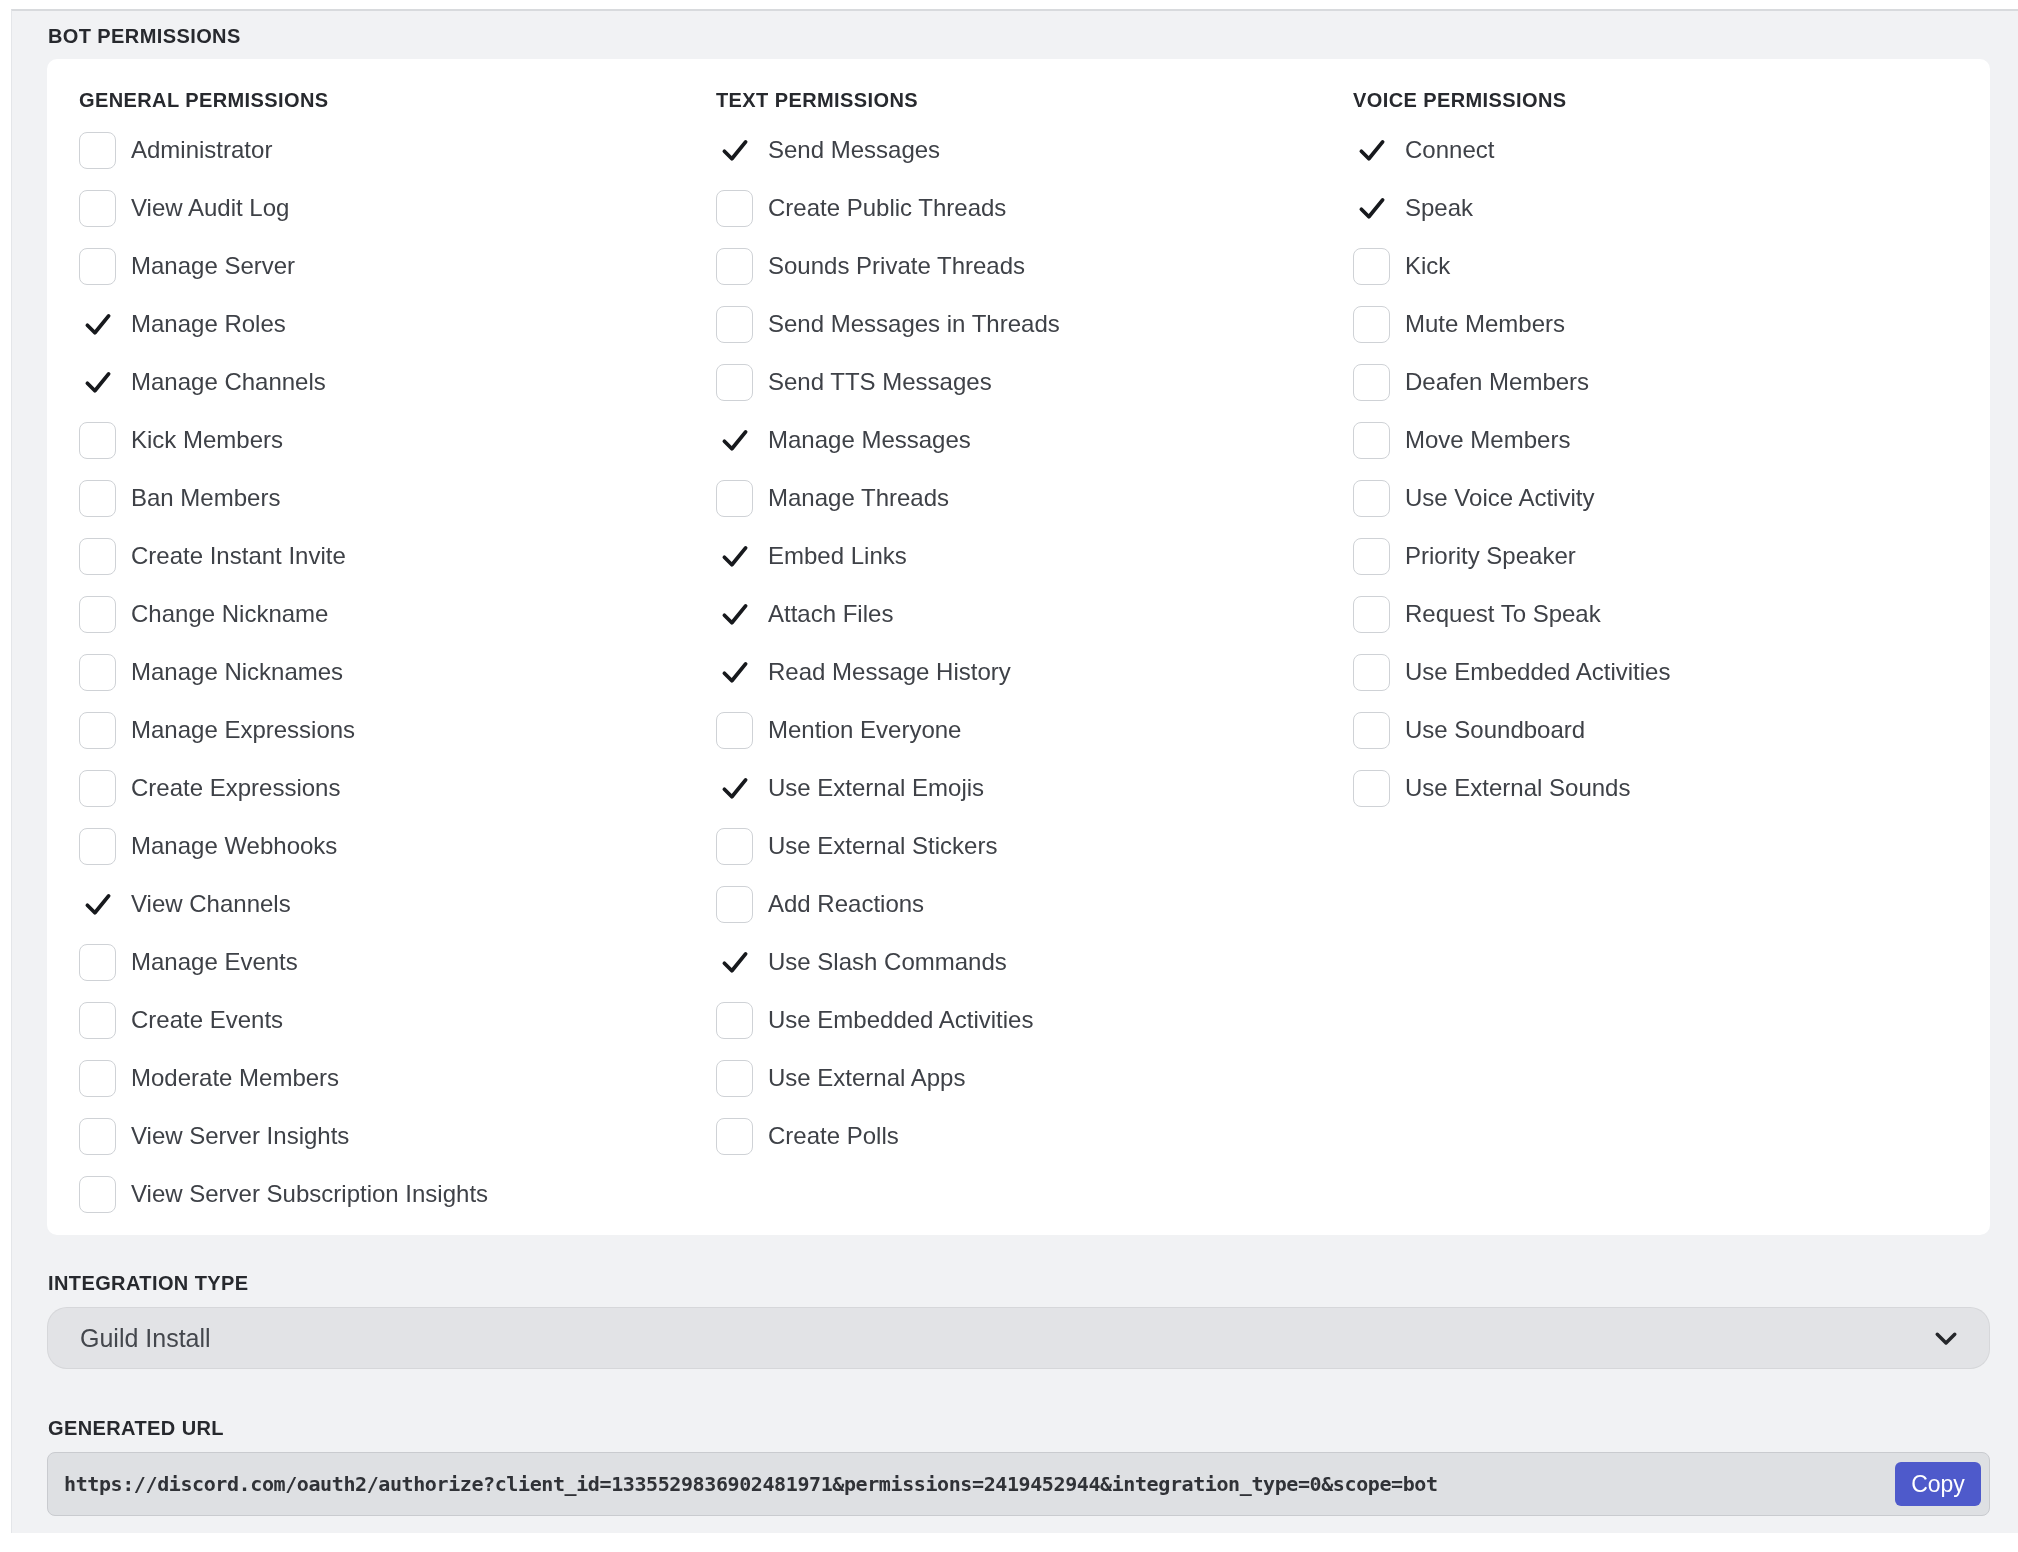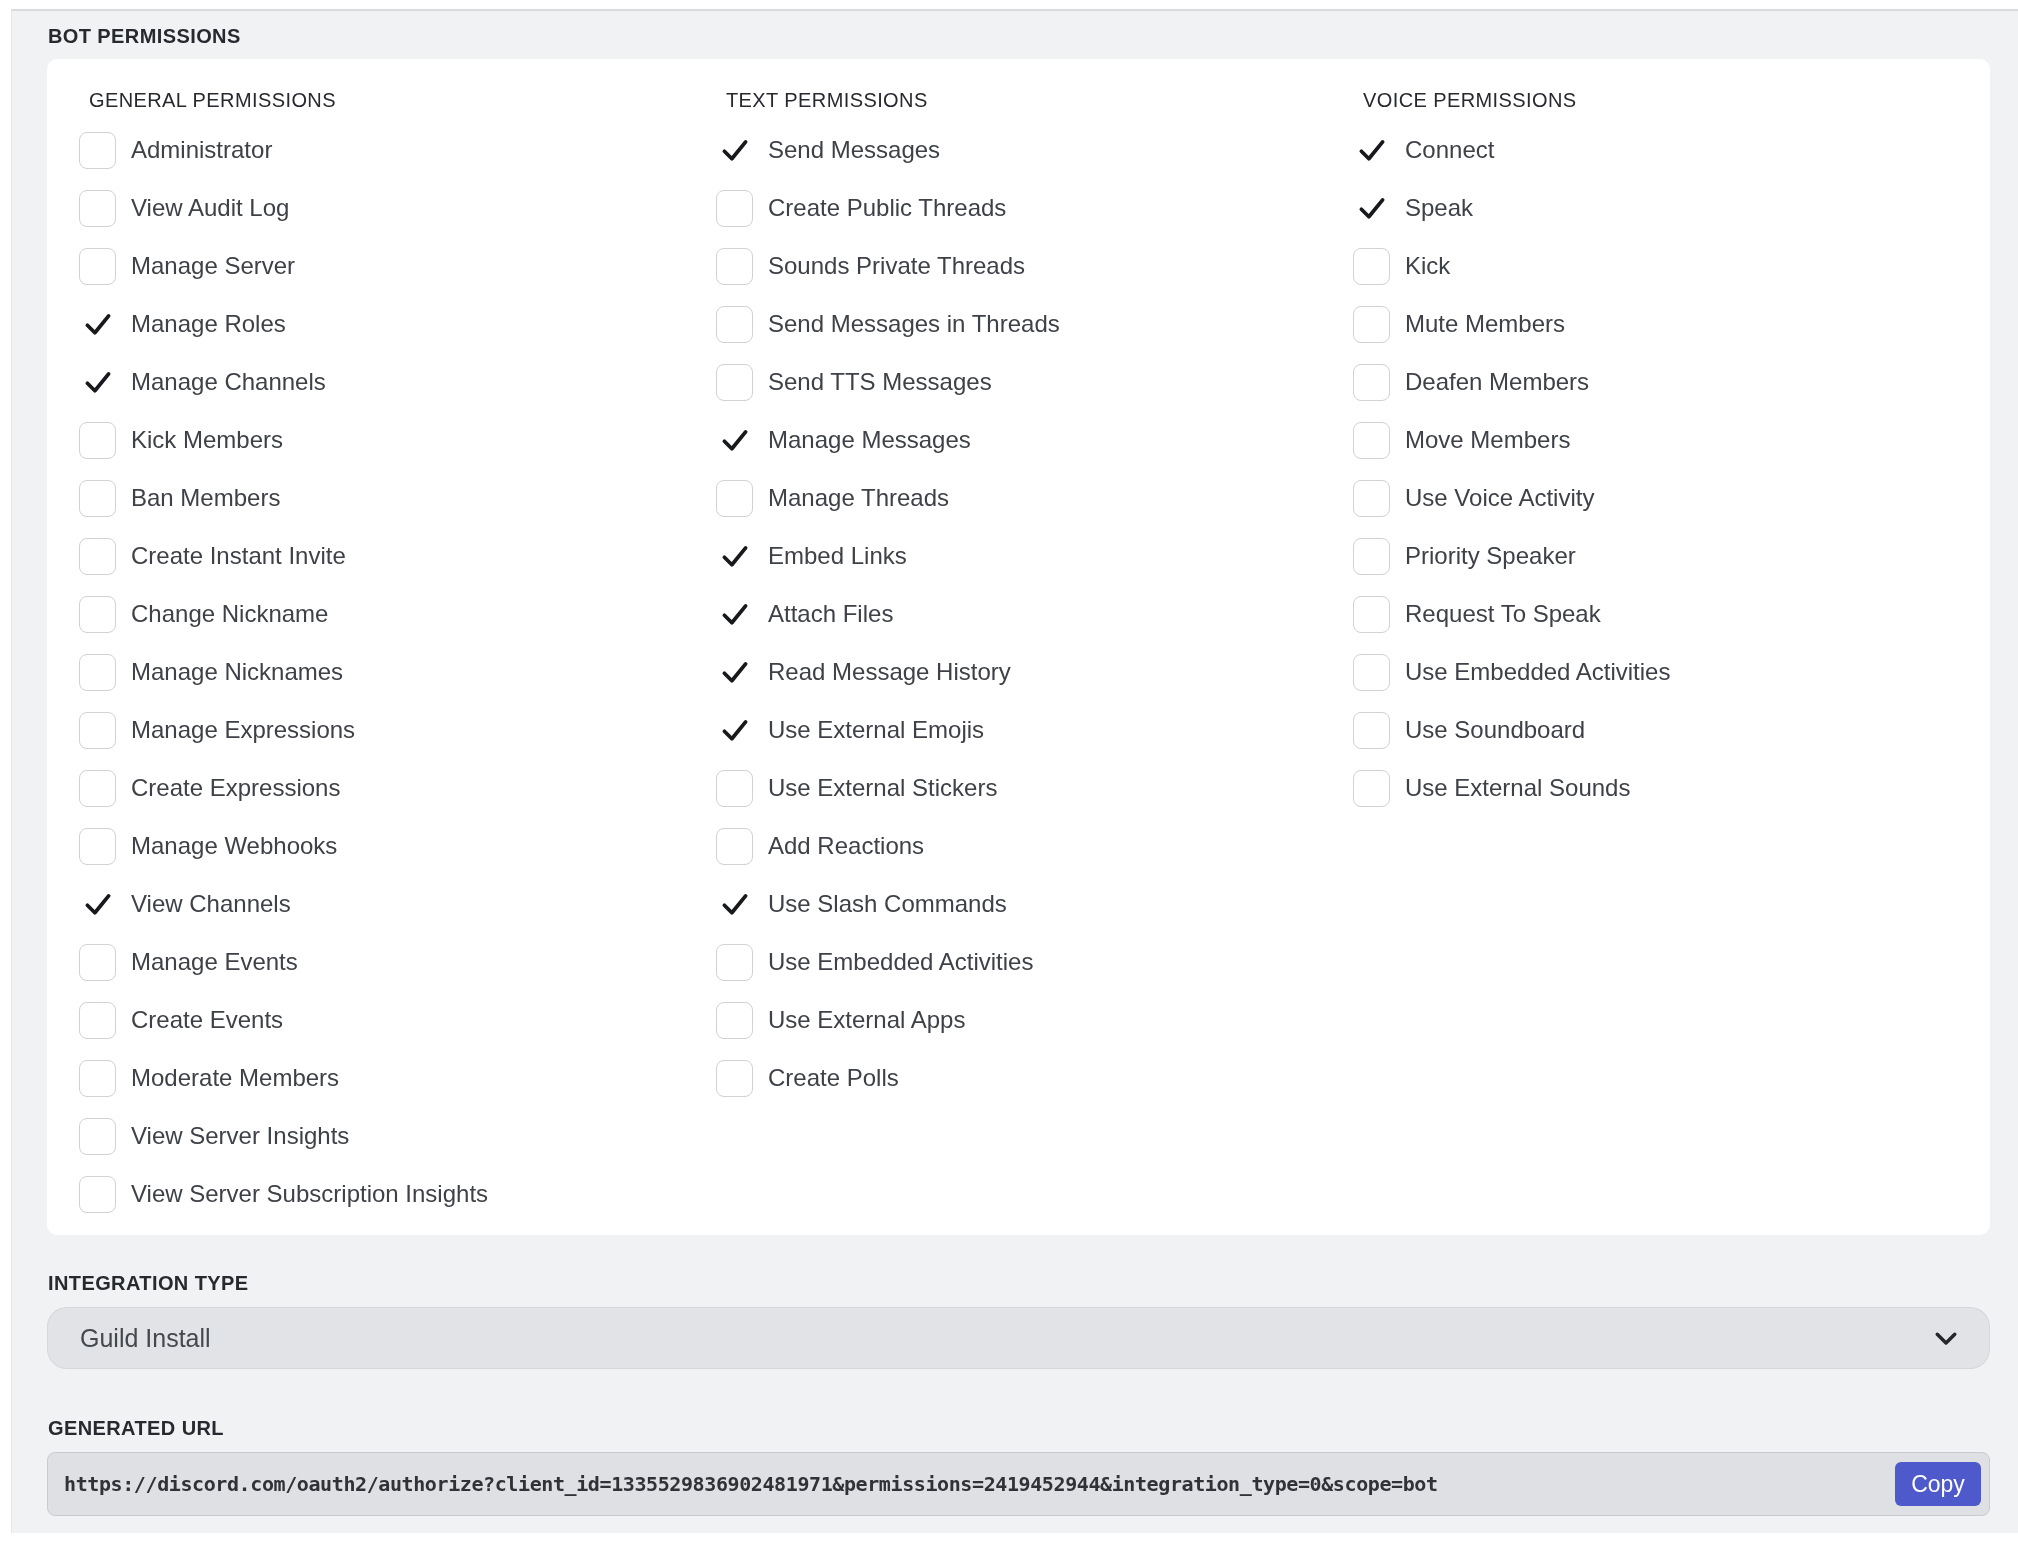--- a/index.html
+++ b/index.html
@@ -22,22 +22,22 @@
   .lbl-url{top:1406px;}
   .card{
     position:absolute;left:35px;top:48px;width:1943px;height:1176px;
     background:#ffffff;border-radius:10px;
   }
   .perm-col{position:absolute;top:30px;width:625px;}
   .perm-col.c0{left:32px;}
   .perm-col.c1{left:669px;}
   .perm-col.c2{left:1306px;}
   .col-heading{
-    height:26px;margin-bottom:6px;font-size:20px;font-weight:400;
-    letter-spacing:.02em;color:#27292e;text-transform:uppercase;white-space:nowrap;margin-left:10px;
+    height:26px;margin-bottom:6px;font-size:20px;font-weight:700;
+    letter-spacing:.02em;color:#27292e;text-transform:uppercase;white-space:nowrap;
   }
   .perm-row{display:flex;align-items:center;height:58px;cursor:pointer;}
   .cbslot{
     position:relative;width:37px;height:37px;margin-right:15px;flex:0 0 auto;
     display:flex;align-items:center;justify-content:center;
   }
   .cbslot .box{
     position:absolute;inset:0;border:1.5px solid #cfd2d6;border-radius:8px;
     background:#ffffff;
   }
@@ -299,20 +299,27 @@
   </div>
               <div class="perm-row checked">
     <span class="cbslot">
 
       <svg class="check" viewBox="0 0 24 24">
         <path d="M3.5 13 L9.5 19 L20.5 5.5"></path>
       </svg>
     </span>
     <span class="perm-label">Read Message History</span>
   </div>
+              <div class="perm-row">
+    <span class="cbslot">
+      <span class="box"></span>
+
+    </span>
+    <span class="perm-label">Mention Everyone</span>
+  </div>
               <div class="perm-row checked">
     <span class="cbslot">
 
       <svg class="check" viewBox="0 0 24 24">
         <path d="M3.5 13 L9.5 19 L20.5 5.5"></path>
       </svg>
     </span>
     <span class="perm-label">Use External Emojis</span>
   </div>
               <div class="perm-row">

